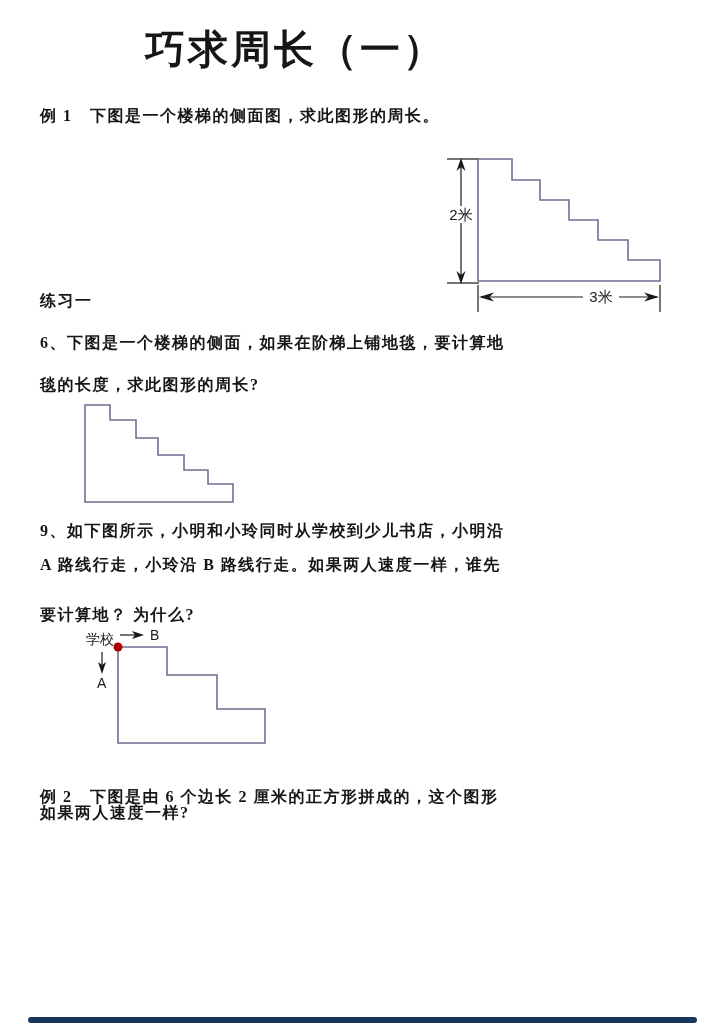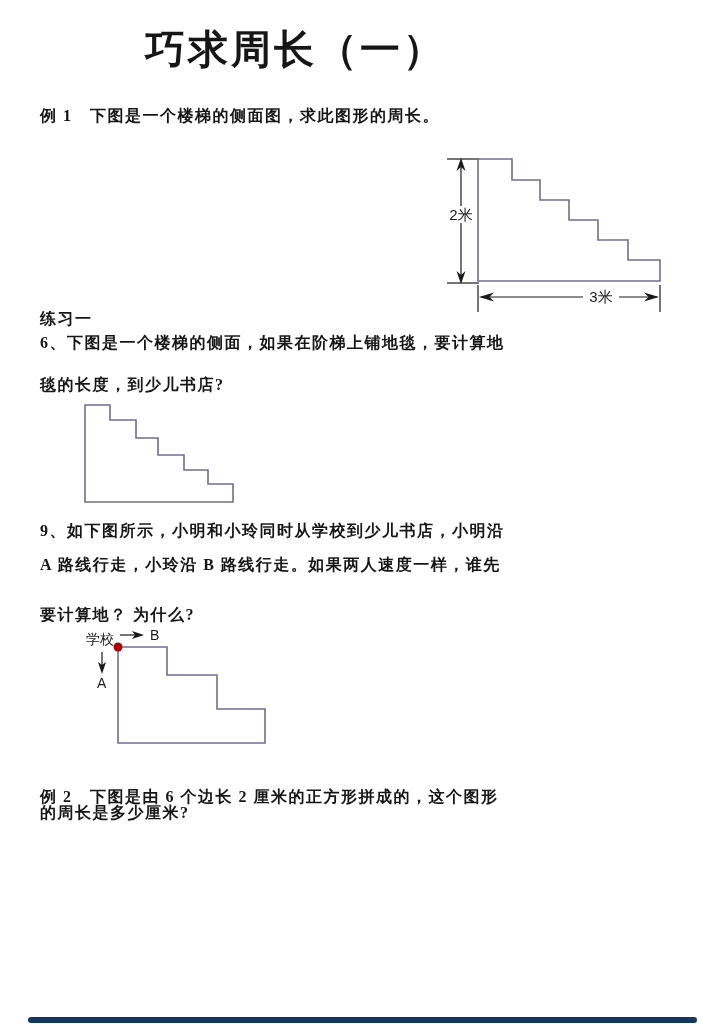--- a/index.html
+++ b/index.html
@@ -15,21 +15,21 @@
   }
   .abs{position:absolute;}
   .page-title{
     top:22px;left:0;width:591px;text-align:center;
     font-size:40px;font-weight:bold;letter-spacing:3px;white-space:nowrap;
   }
   .bodyline{
     left:40px;font-size:16px;font-weight:bold;letter-spacing:1.5px;white-space:nowrap;
   }
   .t-ex1{top:106px;}
-  .t-prac{top:309px;}
+  .t-prac{top:291px;}
   .t-q1a{top:333px;}
   .t-q1b{top:375px;}
   .t-q2a{top:521px;}
   .t-q2b{top:555px;}
   .t-q2c{top:605px;}
   .t-ex2a{top:787px;}
   .t-ex2b{top:803px;}
   svg{display:block;}
   .stairs{fill:none;stroke:var(--outline);stroke-width:1.6;}
   .dim-line{stroke:var(--dimension);stroke-width:1.2;fill:none;}
@@ -72,21 +72,21 @@
   <line class="dim-line" x1="220" y1="137" x2="220" y2="164"></line>
   <line class="dim-line" x1="41" y1="149" x2="217" y2="149"></line>
   <polygon class="dim-arrow" points="39,149 54,144.5 49.5,149 54,153.5"></polygon>
   <polygon class="dim-arrow" points="219,149 204,144.5 208.5,149 204,153.5"></polygon>
   <rect class="label-bg" x="143" y="140" width="36" height="17"></rect>
   <text class="dim-label" x="161" y="154" text-anchor="middle">3米</text>
 </svg>
 
 <div class="abs bodyline t-prac">练习一</div>
 <div class="abs bodyline t-q1a">6、下图是一个楼梯的侧面，如果在阶梯上铺地毯，要计算地</div>
-<div class="abs bodyline t-q1b">毯的长度，到少儿书店?</div>
+<div class="abs bodyline t-q1b">毯的长度，求此图形的周长?</div>
 
 <svg class="abs" style="left:70px;top:395px;" width="180" height="115" viewBox="0 0 180 115">
   <polygon class="stairs" points="15,10 40,10 40,25 66,25 66,43 88,43 88,60 114,60 114,75 138,75 138,89 163,89 163,107 15,107"></polygon>
 </svg>
 
 <div class="abs bodyline t-q2a">9、如下图所示，小明和小玲同时从学校到少儿书店，小明沿</div>
 <div class="abs bodyline t-q2b">A 路线行走，小玲沿 B 路线行走。如果两人速度一样，谁先</div>
 <div class="abs bodyline t-q2c">要计算地？ 为什么?</div>
 
 <svg class="abs" style="left:80px;top:622px;" width="210" height="130" viewBox="0 0 210 130">
@@ -99,15 +99,15 @@
   <line class="dim-line" x1="22" y1="30" x2="22" y2="44"></line>
   <polygon class="dim-arrow" points="22,52 18,40 22,43 26,40"></polygon>
   <text class="map-label" x="17" y="66">A</text>
 
   <polygon class="stairs" points="38,25 87,25 87,53 137,53 137,87 185,87 185,121 38,121"></polygon>
 
   <circle cx="38" cy="25" r="4.5" style="fill:var(--school_dot);"></circle>
 </svg>
 
 <div class="abs bodyline t-ex2a">例 2　下图是由 6 个边长 2 厘米的正方形拼成的，这个图形</div>
-<div class="abs bodyline t-ex2b">的周长是多少厘米?</div>
+<div class="abs bodyline t-ex2b">如果两人速度一样?</div>
 
 <div class="abs footer-bar"></div>
 
 </body></html>

